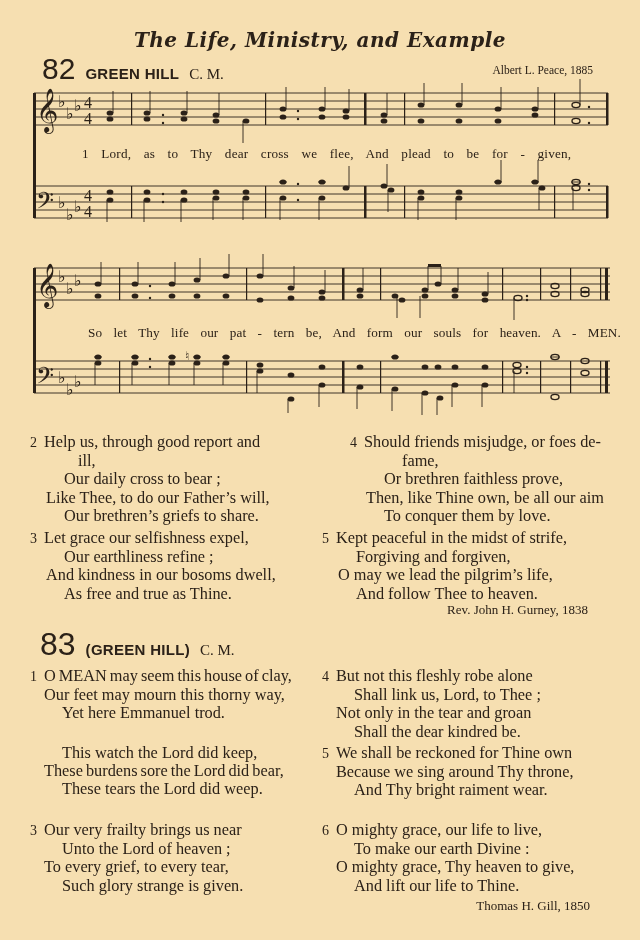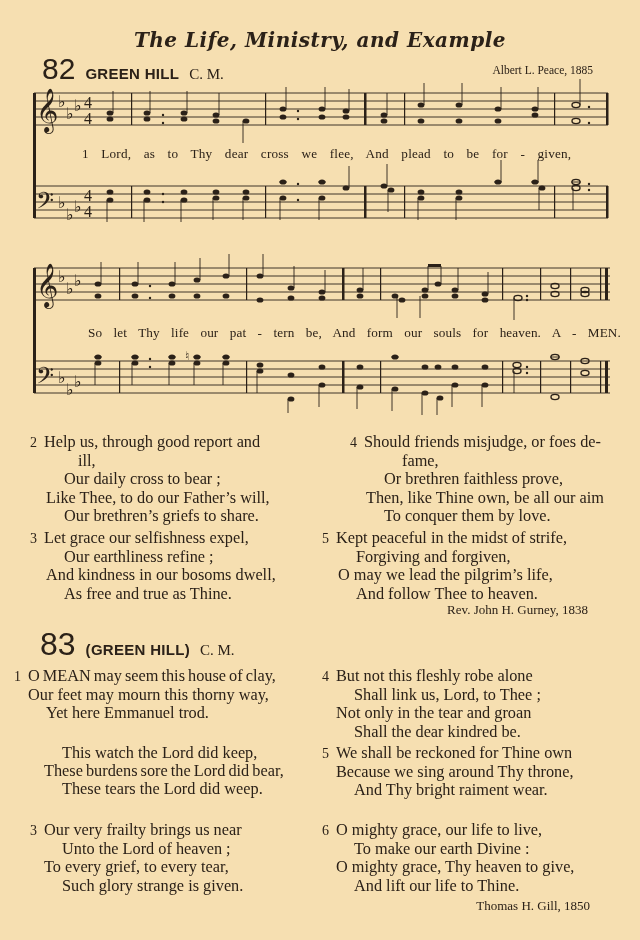--- a/index.html
+++ b/index.html
@@ -418,21 +418,21 @@
   <span class="ln" style="padding-left:34px;">And follow Thee to heaven.</span>
 </div>
 <div class="abs author" style="right:52px; top:602px;">Rev. John H. Gurney, 1838</div>
 
 <div class="abs" style="left:40px; top:628px; display:flex; align-items:baseline;">
   <span class="hymn-no" style="font-size:32px;">83</span>
   <span class="tune" style="margin-left:10px;">(GREEN HILL)</span>
   <span class="meter">C. M.</span>
 </div>
 
-<div class="abs verse" style="left:14px; top:667px;">
+<div class="abs verse" style="left:30px; top:667px;">
   <span class="ln"><span class="num">1</span><span style="word-spacing:-1px;">O MEAN may seem this house of clay,</span></span>
   <span class="ln" style="padding-left:14px;">Our feet may mourn this thorny way,</span>
   <span class="ln" style="padding-left:32px;">Yet here Emmanuel trod.</span>
 </div>
 <div class="abs verse" style="left:30px; top:744px;">
   <span class="ln" style="padding-left:32px;">This watch the Lord did keep,</span>
   <span class="ln" style="padding-left:14px; word-spacing:-1px;">These burdens sore the Lord did bear,</span>
   <span class="ln" style="padding-left:32px;">These tears the Lord did weep.</span>
 </div>
 <div class="abs verse" style="left:30px; top:821px;">

